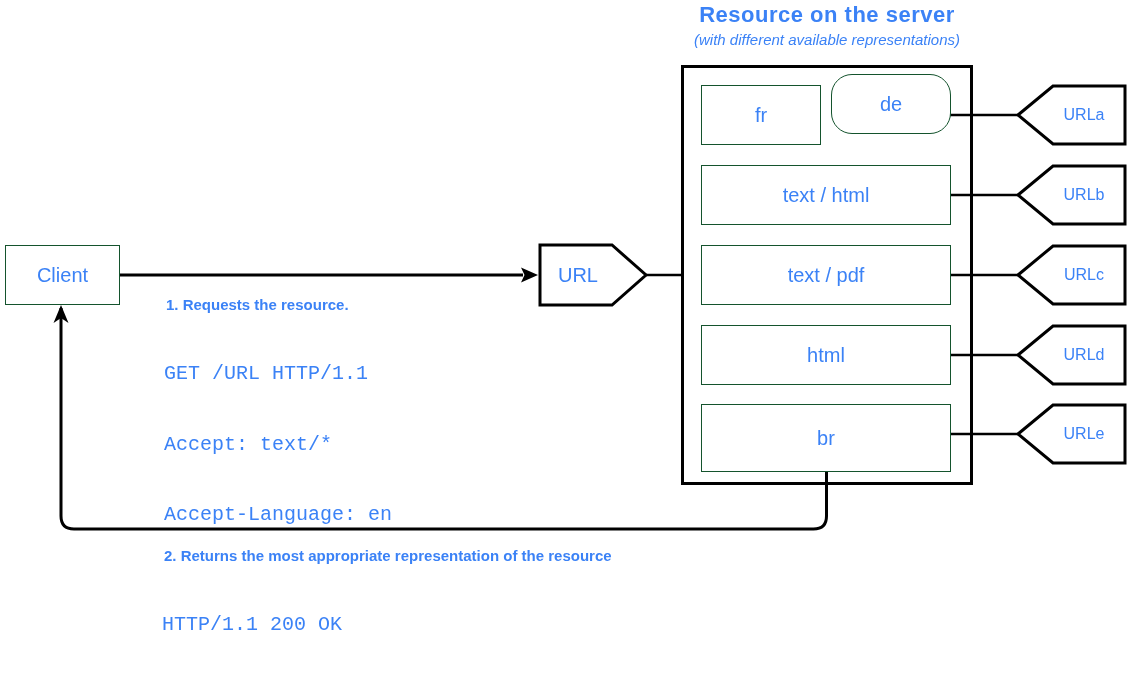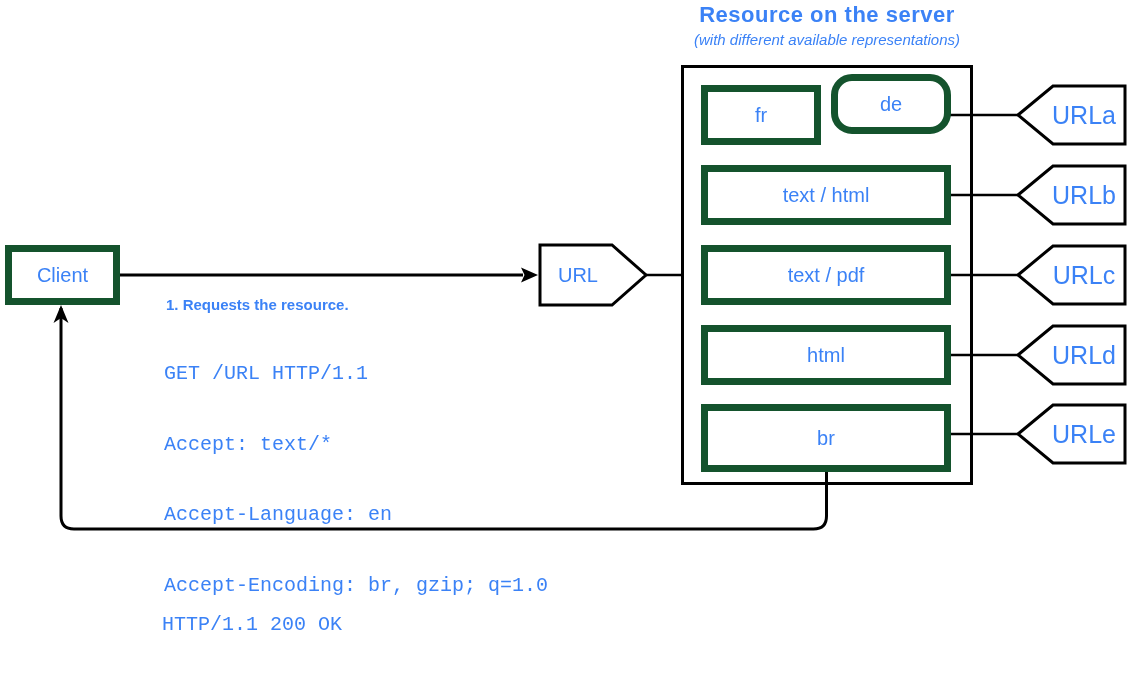--- a/index.html
+++ b/index.html
@@ -8,37 +8,37 @@
     width: 1127px;
     height: 679px;
     background: #ffffff;
     color: #3b82f6;
     font-family: "Liberation Sans", sans-serif;
     overflow: hidden;
   }
   .layer { position: absolute; left: 0; top: 0; }
   .box {
     position: absolute;
-    border: 7px solid #14532d;
+    border: 1px solid #14532d;
     background: #ffffff;
     box-sizing: border-box;
     display: flex;
     align-items: center;
     justify-content: center;
     font-size: 20px;
   }
   .shape-label {
     position: absolute;
     display: flex;
     align-items: center;
     justify-content: center;
     font-size: 20px;
     text-align: center;
   }
-  .tag-label { font-size: 25px; }
+  .tag-label { font-size: 16px; }
   .title-wrap {
     position: absolute;
     left: 660px;
     top: 2px;
     width: 334px;
     text-align: center;
   }
   .title-main {
     font-size: 22px;
     font-weight: bold;
@@ -133,23 +133,23 @@
   <div class="shape-label tag-label" style="left:1042px; top:182px; width:84px; height:26px;">URLb</div>
   <div class="shape-label tag-label" style="left:1042px; top:262px; width:84px; height:26px;">URLc</div>
   <div class="shape-label tag-label" style="left:1042px; top:342px; width:84px; height:26px;">URLd</div>
   <div class="shape-label tag-label" style="left:1042px; top:421px; width:84px; height:26px;">URLe</div>
 
   <div class="block-header" style="left:166px; top:295px;">1. Requests the resource.</div>
   <div class="code-block" style="left:164px; top:315px;">
     <div>GET /URL HTTP/1.1</div>
     <div>Accept: text/*</div>
     <div>Accept-Language: en</div>
-    <div>Accept-Encoding: br, gzip; q=1.0</div>
   </div>
 
+  <div class="block-header" style="left:164px; top:546px;">2. Returns the most appropriate representation of the resource</div>
   <div class="code-block" style="left:162px; top:566px;">
     <div>HTTP/1.1 200 OK</div>
     
     
     
     
   </div>
 
 </div>
 

